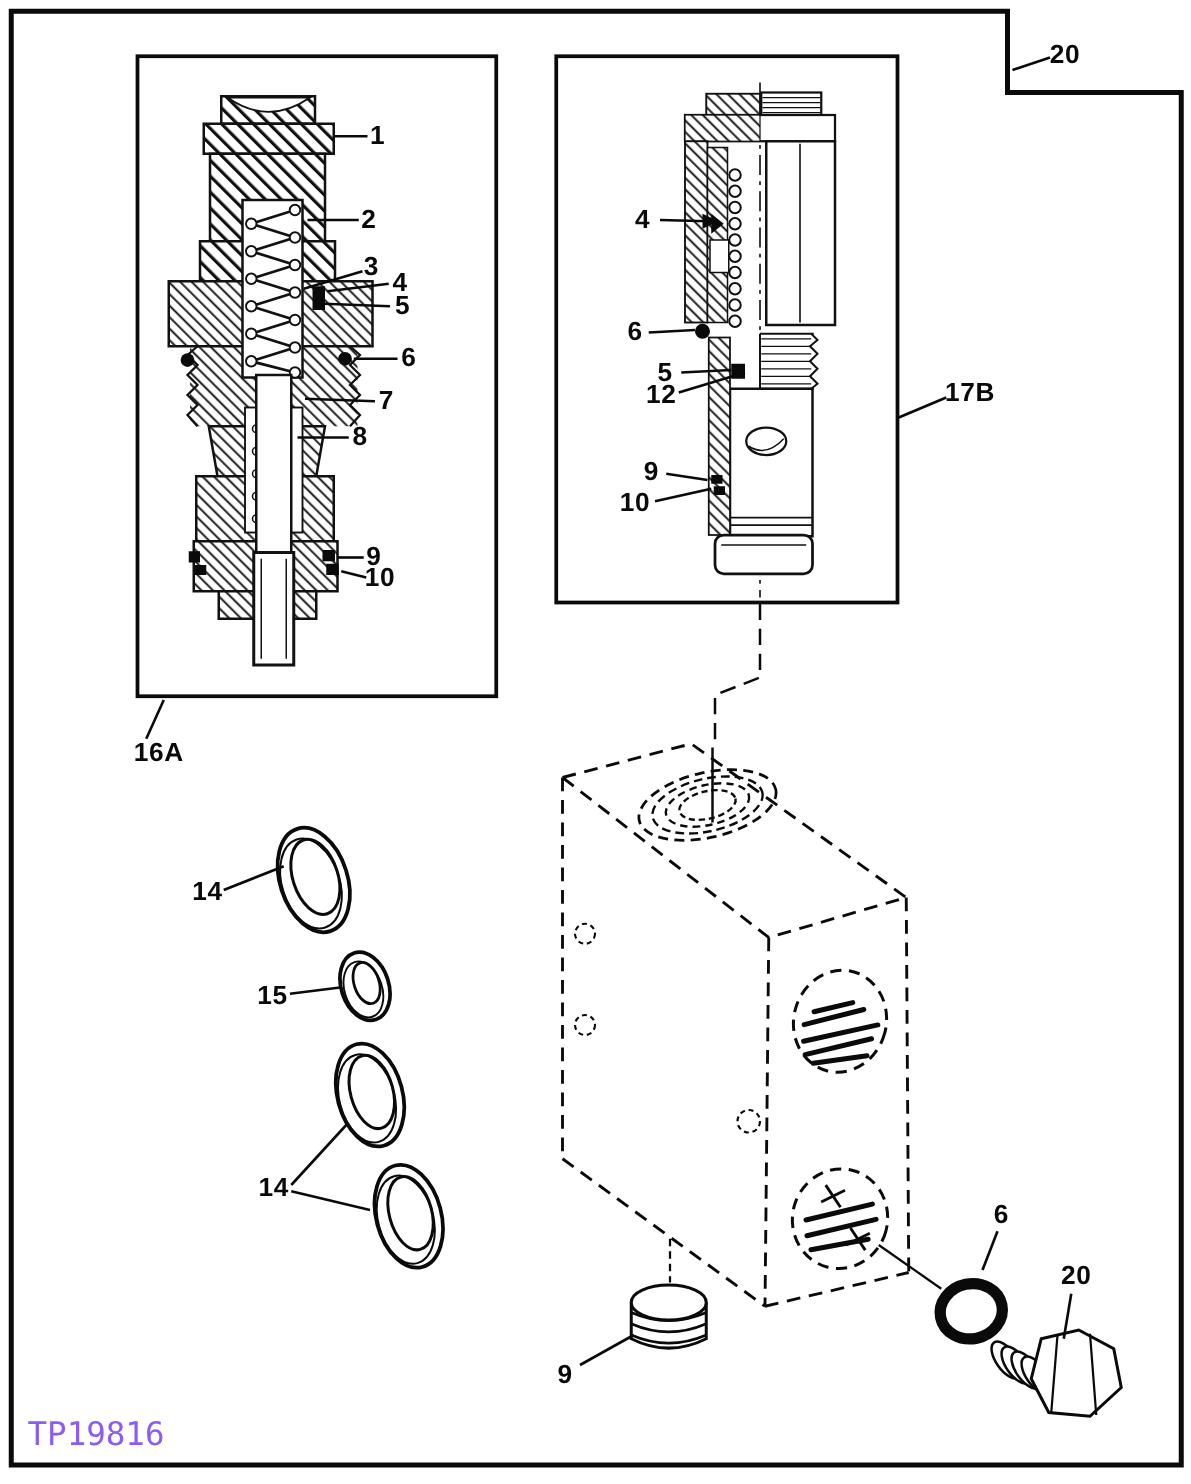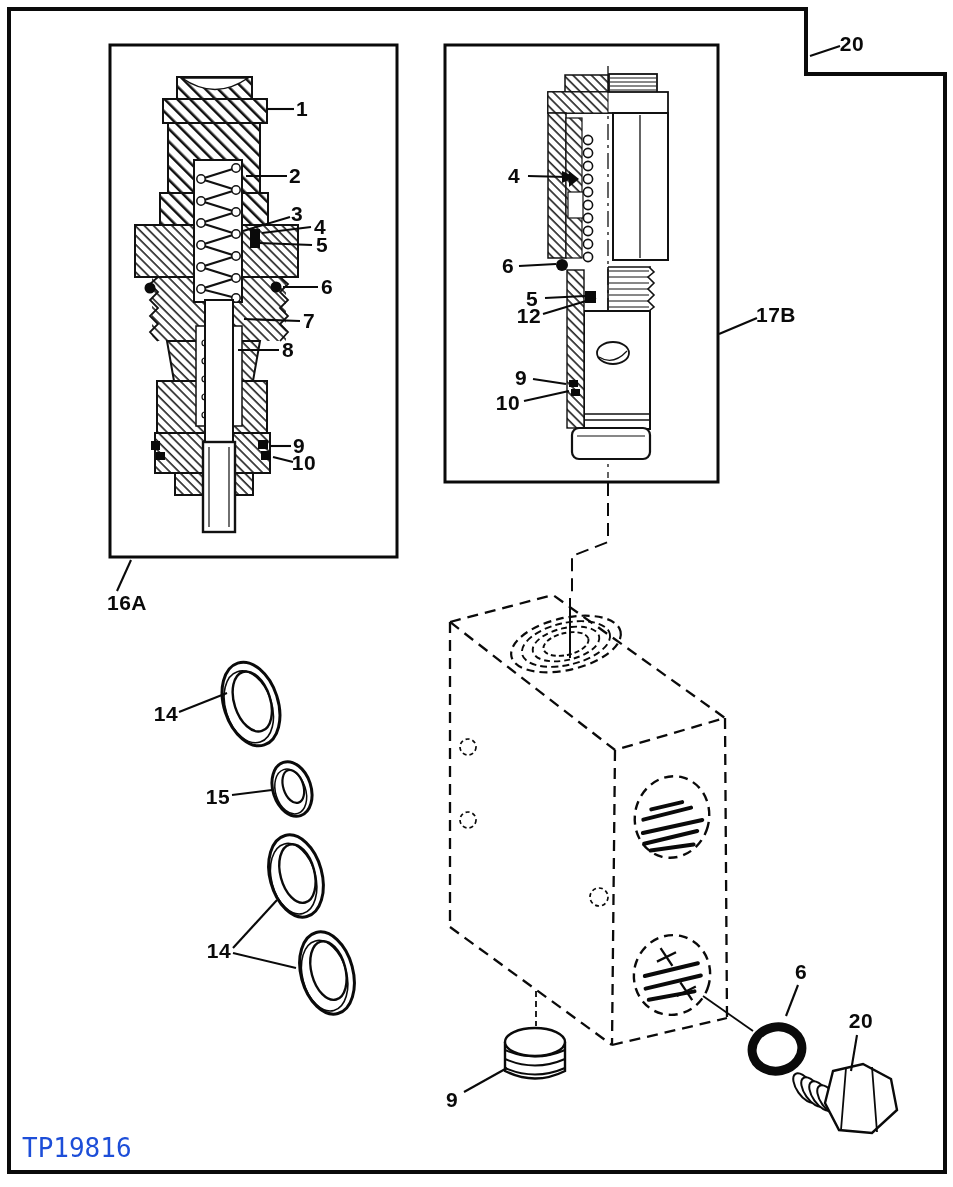--- a/index.html
+++ b/index.html
@@ -2,21 +2,21 @@
 <html><head>
 <meta charset="utf-8">
 <style>
   html,body{margin:0;padding:0;background:#fff;}
   #page{position:relative;width:953px;height:1187px;background:#fff;overflow:hidden;
         font-family:"Liberation Sans",sans-serif;}
   #art{position:absolute;left:0;top:0;}
   .callout{position:absolute;transform:translate(-50%,-50%);
            font-family:"Liberation Sans",sans-serif;font-weight:bold;font-size:21px;
            color:#0a0a0a;white-space:nowrap;letter-spacing:.5px;}
-  .code{position:absolute;font-family:"DejaVu Sans Mono",monospace;font-size:26px;color:#1d4ed8;}
+  .code{position:absolute;font-family:"DejaVu Sans Mono",monospace;font-size:26px;color:#8b5cf6;}
 </style>
 </head>
 <body>
 
 <div id="page">
 
 <svg id="art" width="953" height="1187" viewBox="0 0 953 1187">
   <defs>
     <pattern id="hA" width="9" height="9" patternUnits="userSpaceOnUse" patternTransform="rotate(-45)">
       <rect width="9" height="9" fill="#fff"></rect>

